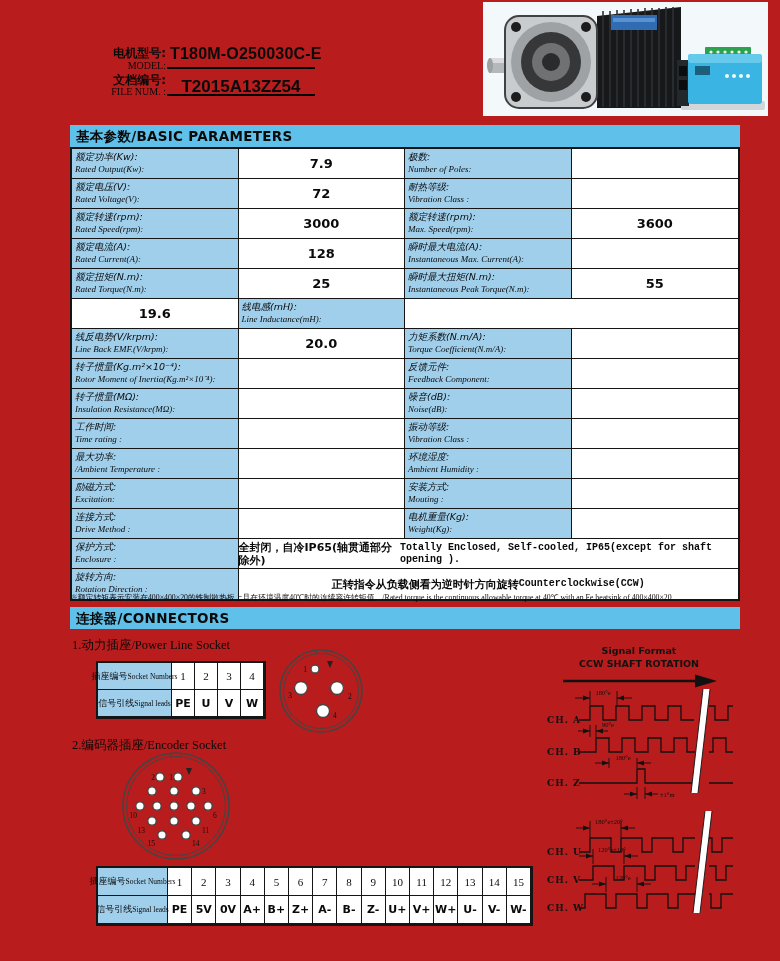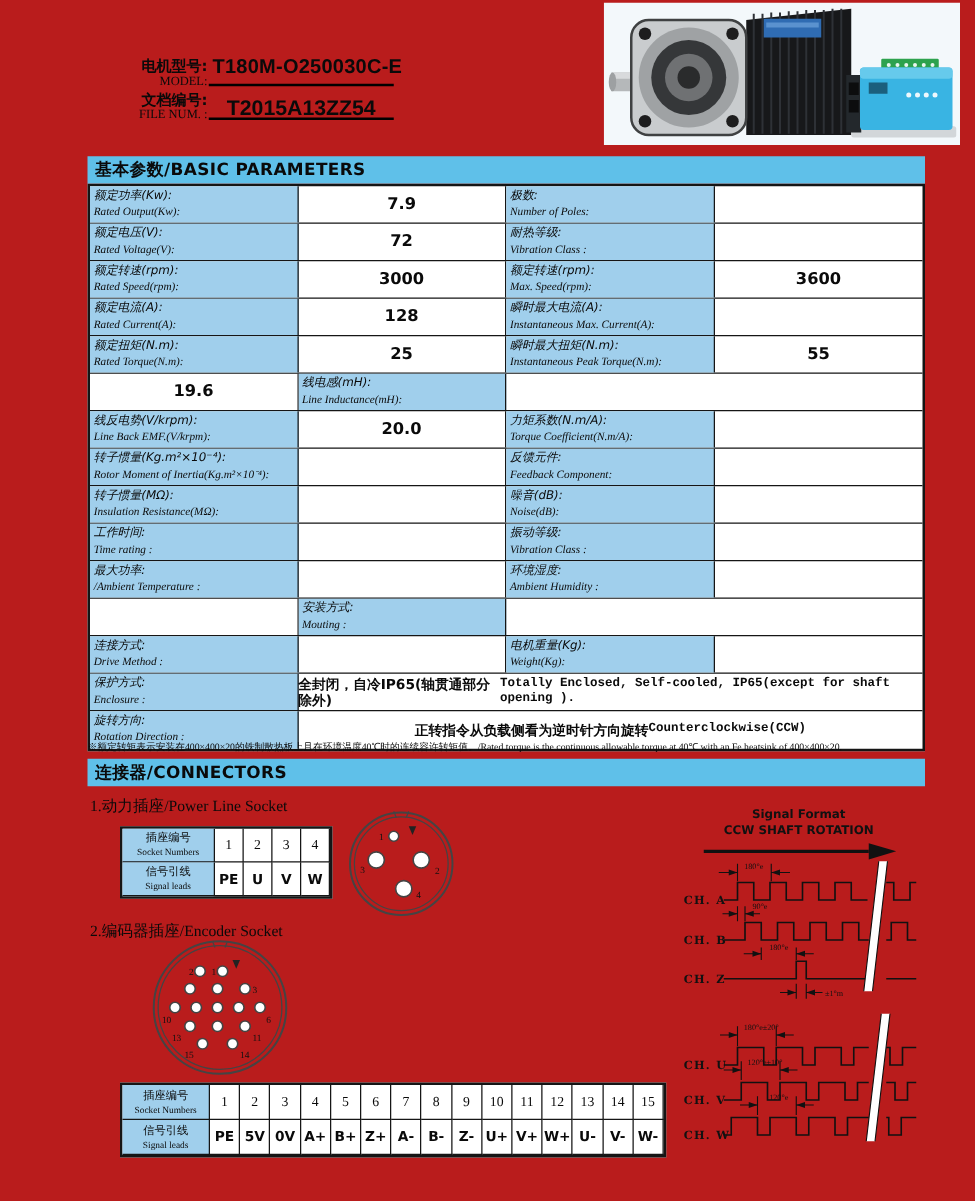--- a/index.html
+++ b/index.html
@@ -35,21 +35,21 @@
             font-family:"Liberation Serif",serif;}
   
   .subtitle{position:absolute;font-size:12.5px;font-family:"Liberation Serif",serif;}
   .ctable{position:absolute;border:2px solid #151515;box-sizing:border-box;display:grid;background:#fff;}
   .power-table{left:96px;top:661px;width:170px;height:58px;grid-template-columns:74px repeat(4,1fr);
                grid-template-rows:1fr 1fr;}
   .encoder-table{left:96px;top:866px;width:437px;height:60px;grid-template-columns:70px repeat(15,1fr);
                  grid-template-rows:1fr 1fr;}
   .ctable>div{border-right:1.5px solid #151515;border-bottom:1.5px solid #151515;display:flex;
               align-items:center;justify-content:center;box-sizing:border-box;}
-  .clabel{flex-direction:column;background:#a0cfec;line-height:1;}
+  .clabel{flex-direction:row;background:#a0cfec;line-height:1;}
   .clabel .cn{font-size:9px;line-height:11px;}
   .clabel .en{font-size:7.5px;line-height:9px;text-align:right;}
   .ncell{font-family:"Liberation Serif",serif;font-size:11px;}
   .scell{font-weight:bold;font-size:11px;font-family:"DejaVu Sans",sans-serif;}
   
   .abs{position:absolute;}
   svg text{fill:#111;}
   .pinlbl{font-size:7.5px;font-family:"Liberation Serif",serif;}
   .ch{font-weight:bold;font-size:9px;font-family:"DejaVu Serif",serif;letter-spacing:1px;}
   .ann{font-size:6.5px;font-family:"Liberation Serif",serif;}
@@ -252,20 +252,24 @@
         </div>
         <div class="pc vc"></div>
         <div class="pc lc">
           <div class="cn">环境湿度:</div>
           <div class="en">Ambient Humidity :</div>
         </div>
         <div class="pc vc lastcol"></div>
       </div>
 
       <div class="prow">
+        <div class="pc lc">
+          <div class="cn">励磁方式:</div>
+          <div class="en">Excitation:</div>
+        </div>
         <div class="pc vc"></div>
         <div class="pc lc">
           <div class="cn">安装方式:</div>
           <div class="en">Mouting :</div>
         </div>
         <div class="pc vc lastcol"></div>
       </div>
 
       <div class="prow">
         <div class="pc lc">

